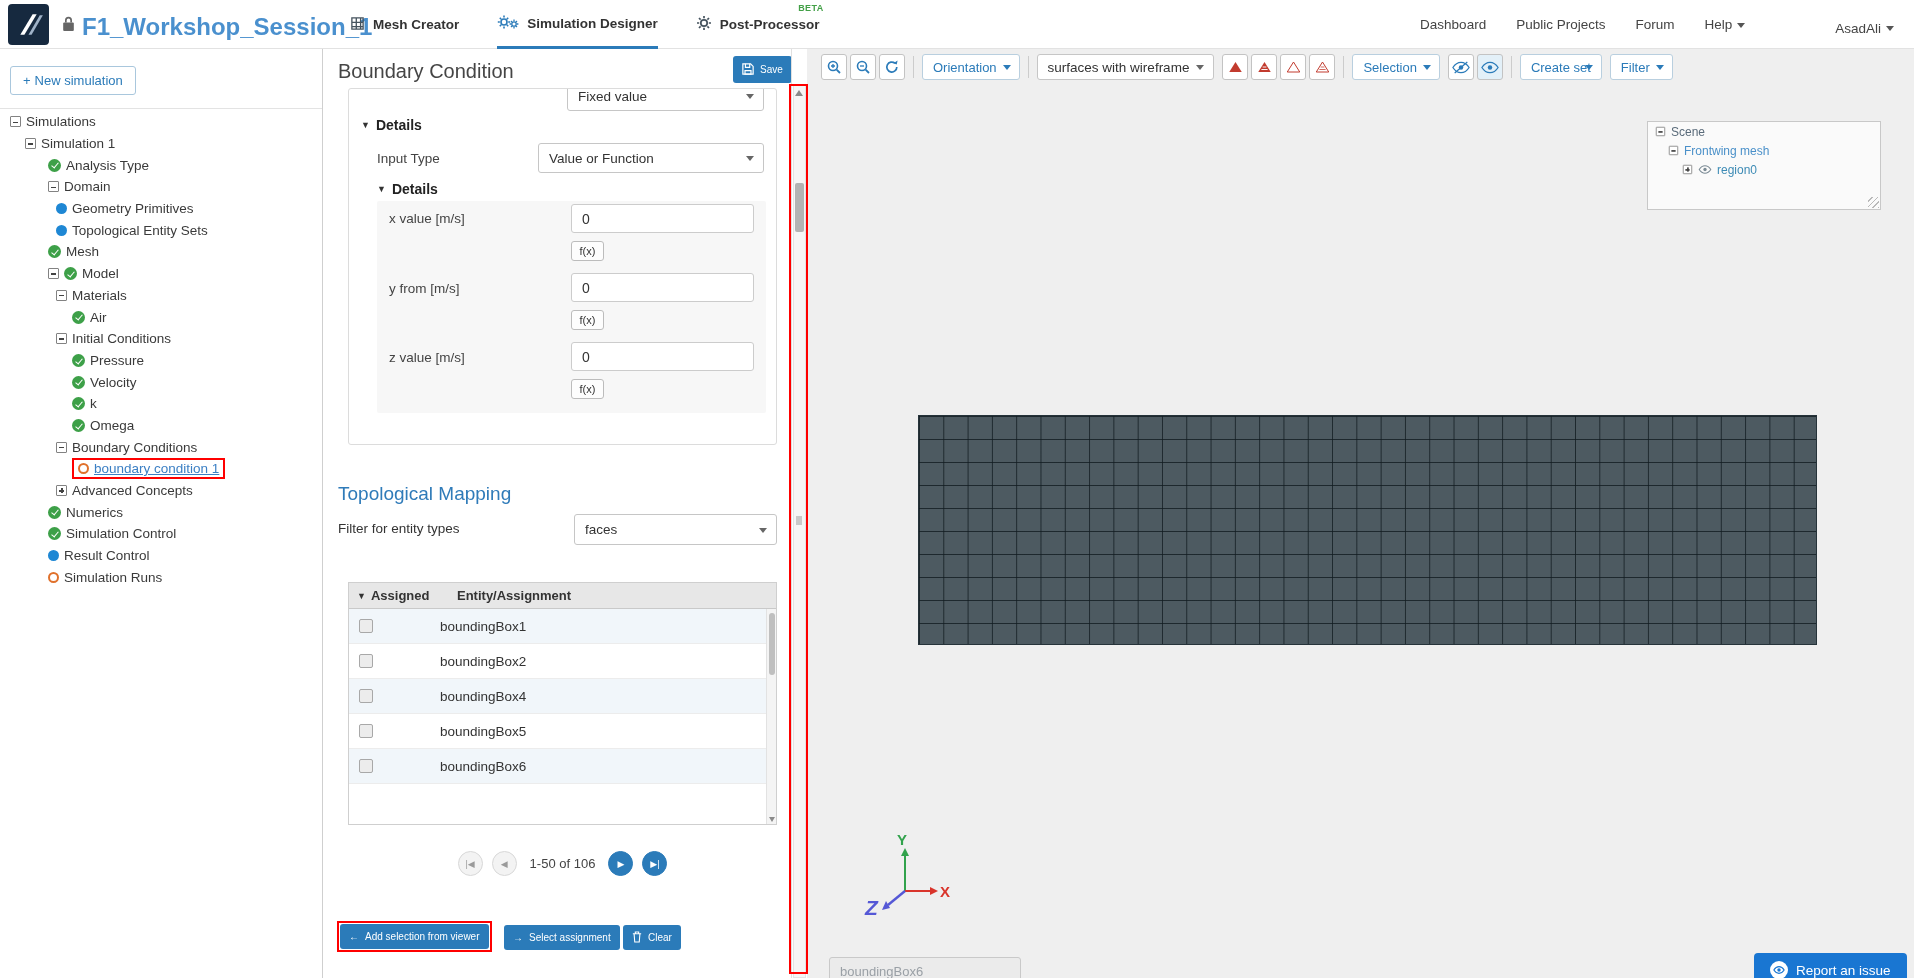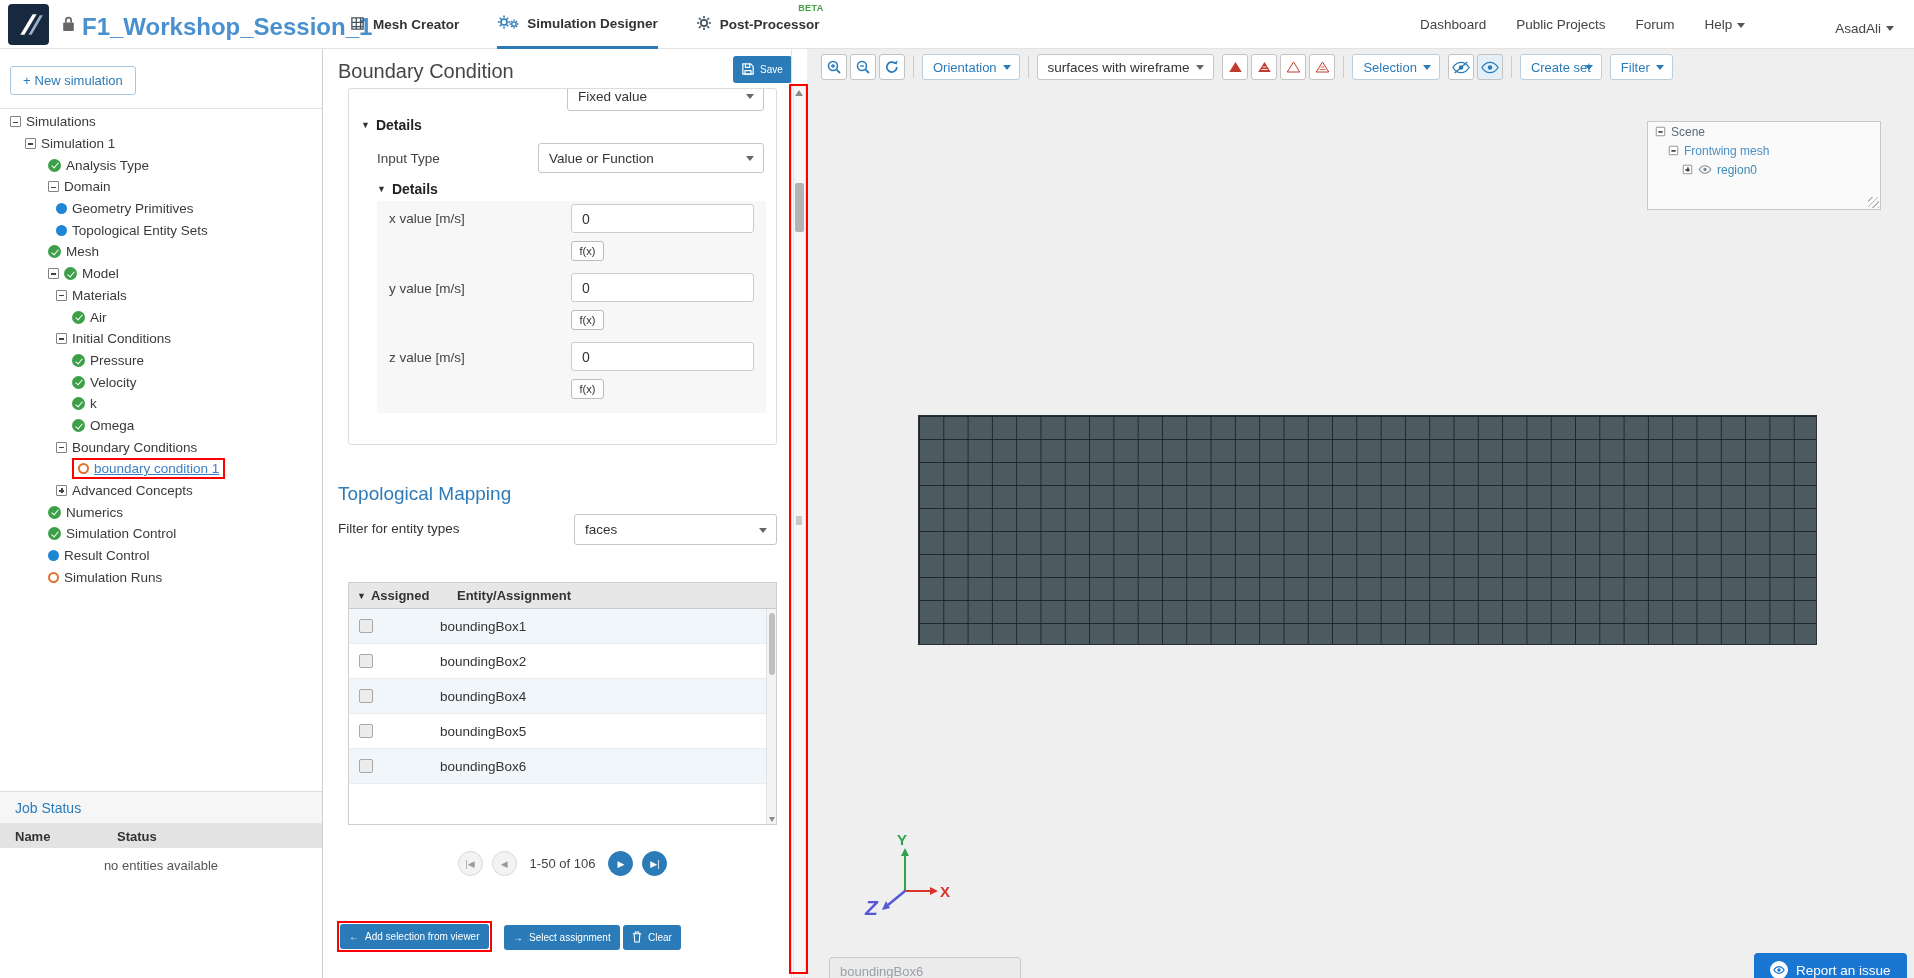--- a/index.html
+++ b/index.html
@@ -286,30 +286,20 @@
       <div class="ti lv2">
           <span class="st dot"></span>
           <span>Result Control</span>
         </div>
       <div class="ti lv2">
           <span class="st ring"></span>
           <span>Simulation Runs</span>
         </div>
     </div>
 
-    <div class="job">
-      <div class="job-head">
-          <span>Job Status</span>
-        </div>
-      <div class="job-cols">
-        <span class="c1">Name</span>
-        <span class="c2">Status</span>
-      </div>
-      <div class="job-empty">no entities available</div>
-    </div>
   </div>
 
   <div class="panel">
     <div class="p-title">Boundary Condition</div>
     <button class="btn save-btn">
       <span>
         <svg width="12" height="12" viewBox="0 0 14 14">
             <path d="M1 1h9l3 3v9H1z" fill="none" stroke="#fff" stroke-width="1.4"></path>
             <path d="M4 1v4h5V1" fill="none" stroke="#fff" stroke-width="1.4"></path>
             <path d="M3.5 9h7v4h-7z" fill="none" stroke="#fff" stroke-width="1.4"></path>
@@ -336,21 +326,21 @@
       <div class="details-row d2">
         <span class="tri">▼</span>
         <span>Details</span>
       </div>
 
       <div class="graybox">
         <div class="gb-label" style="top:10px">x value [m/s]</div>
         <input class="tinput" style="top: 3px;" value="0">
         <div class="fx" style="top:40px">f(x)</div>
 
-        <div class="gb-label" style="top:80px">y value [m/s]</div>
+        <div class="gb-label" style="top:80px">y from [m/s]</div>
         <input class="tinput" style="top: 72px;" value="0">
         <div class="fx" style="top:109px">f(x)</div>
 
         <div class="gb-label" style="top:149px">z value [m/s]</div>
         <input class="tinput" style="top: 141px;" value="0">
         <div class="fx" style="top:178px">f(x)</div>
       </div>
     </div>
 
     <div class="topo-title">Topological Mapping</div>

